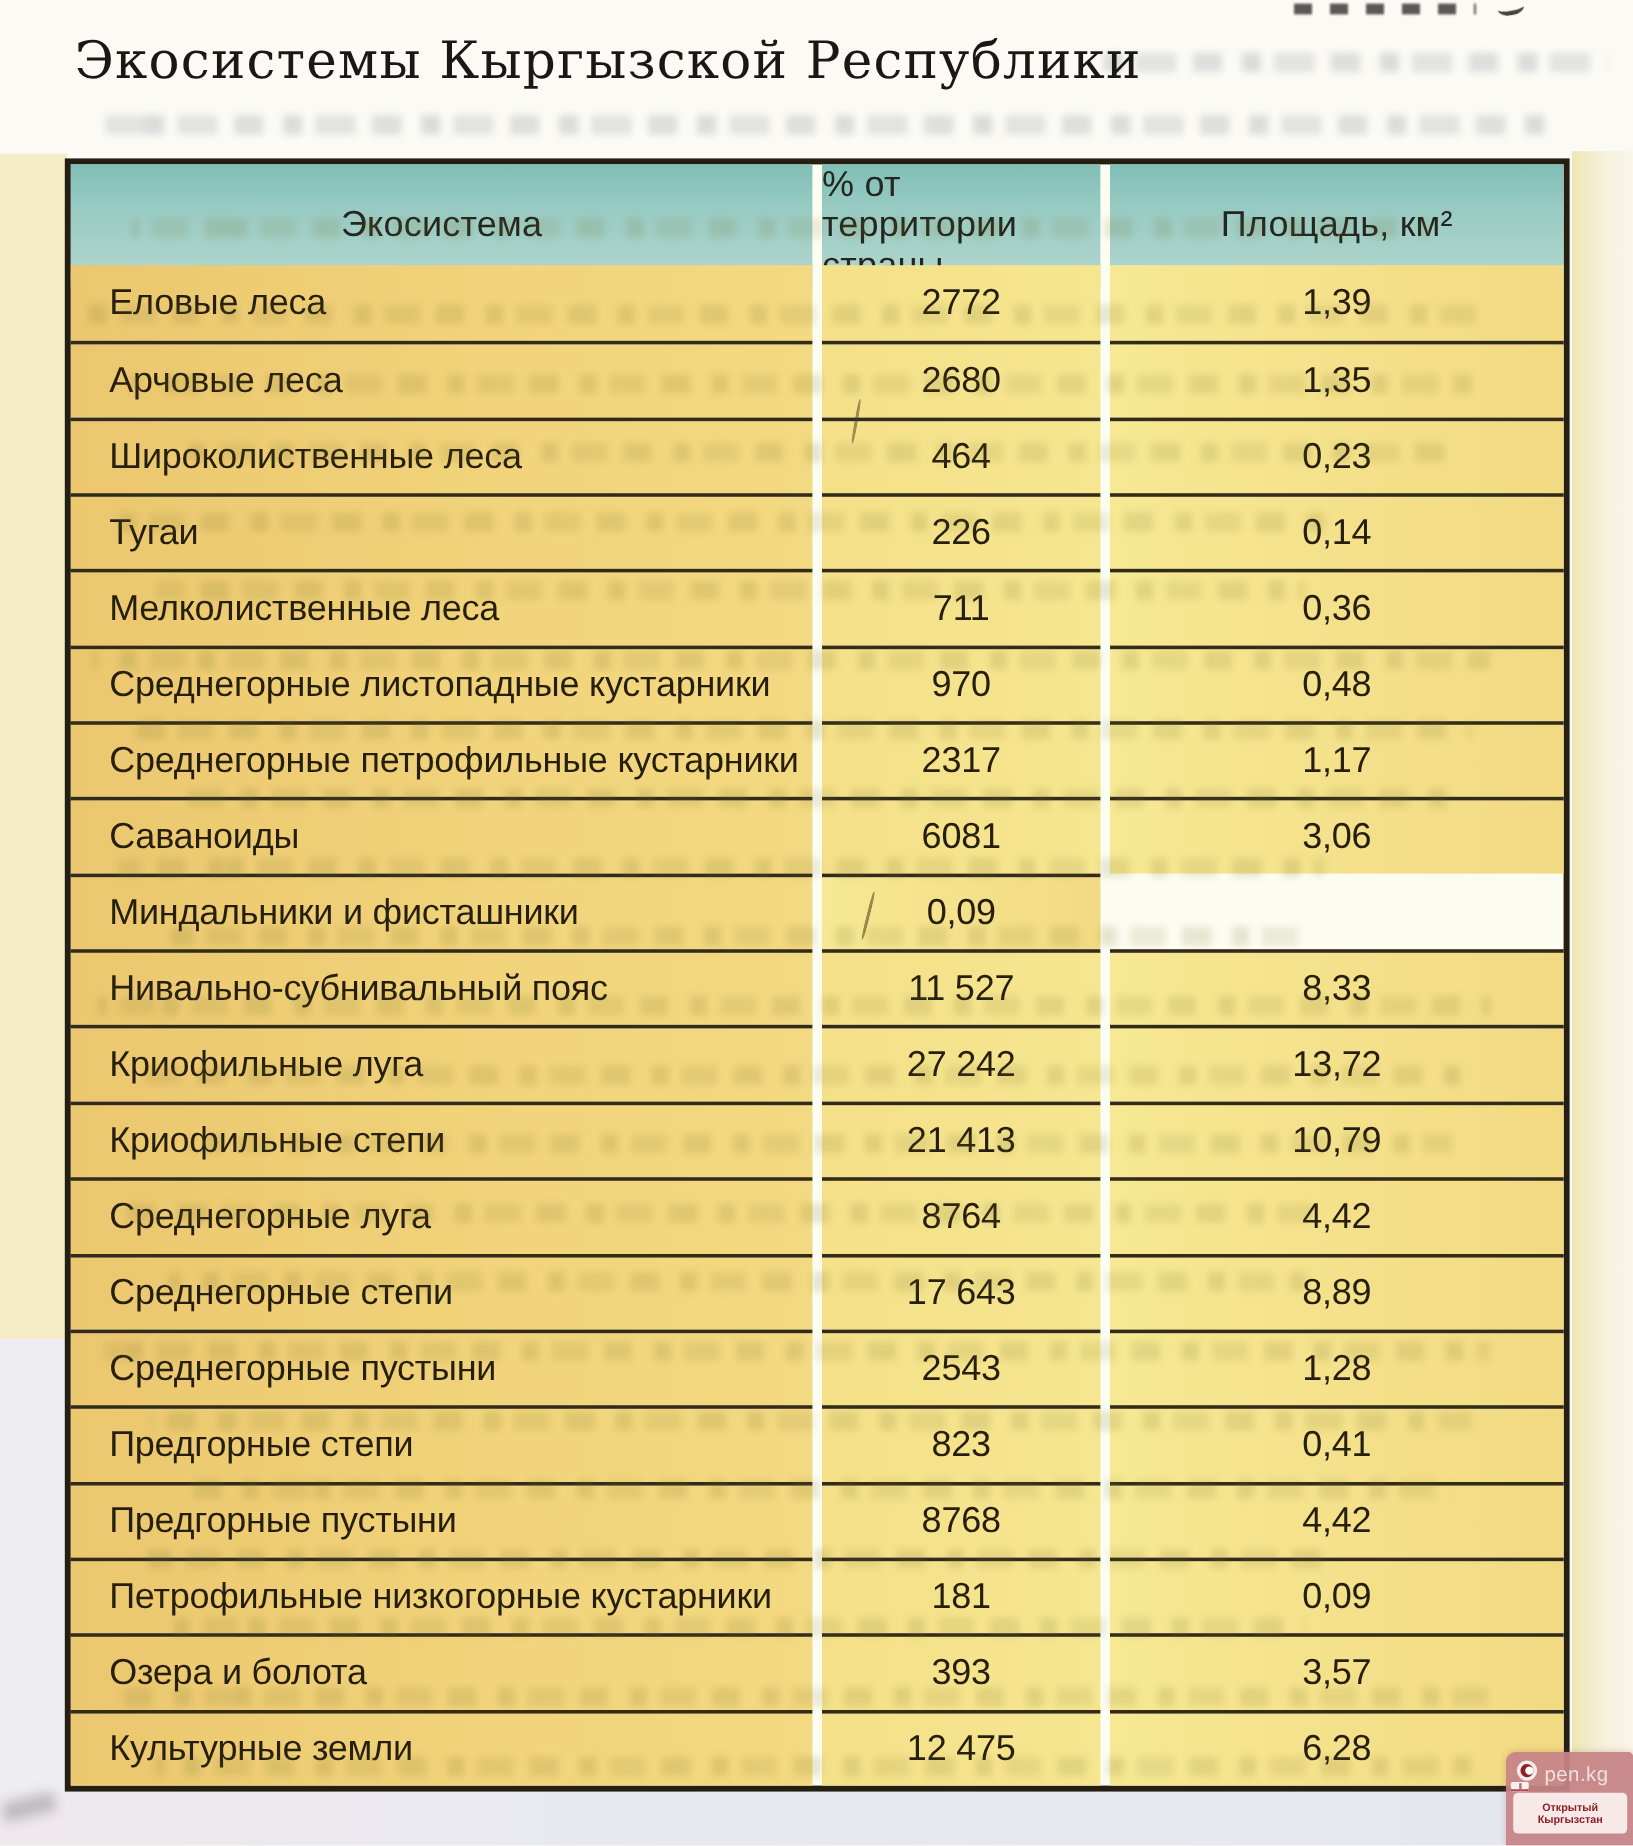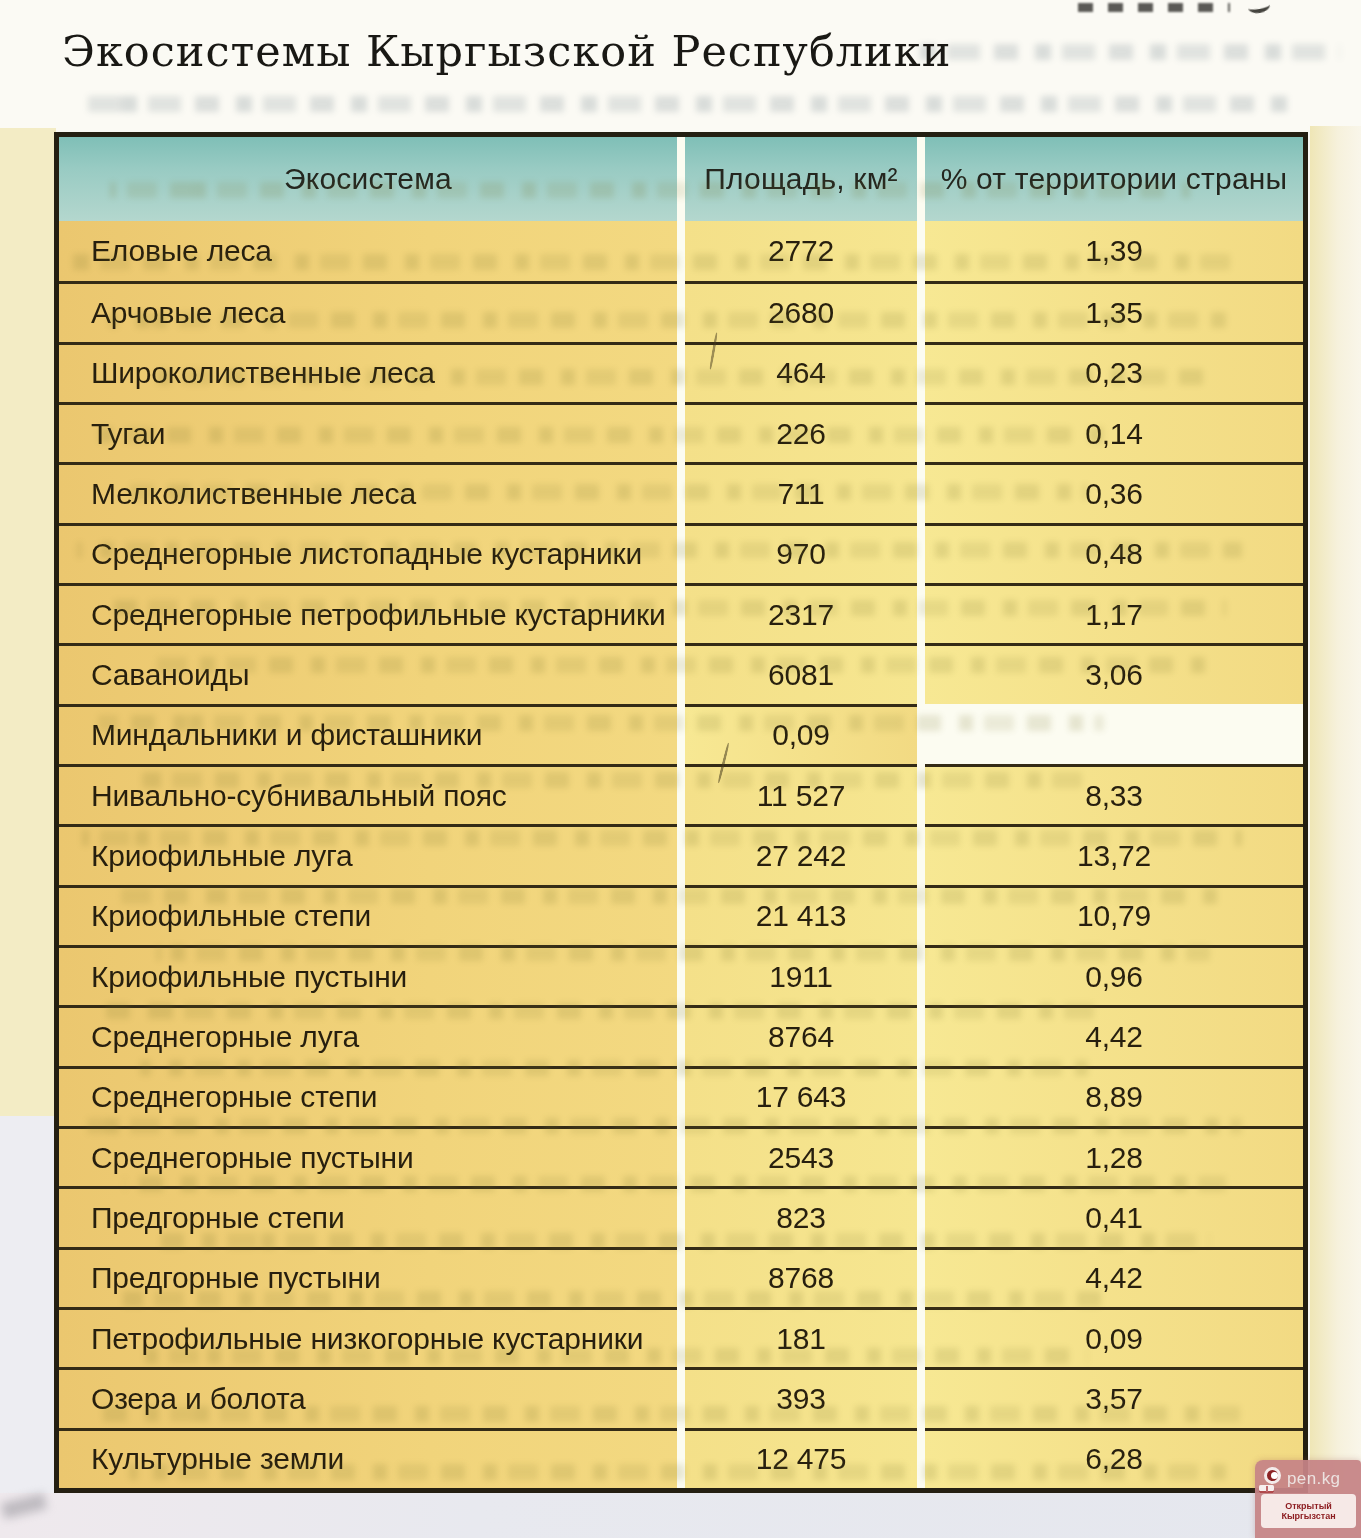--- a/index.html
+++ b/index.html
@@ -129,22 +129,22 @@
 <div class="zone zone-bottom"></div>
 
 <h1 class="page-title">Экосистемы Кыргызской Республики</h1>
 
 <div class="crop-fragment"></div>
 <div class="crop-squiggle"></div>
 
 <div class="scan-table">
   <div class="thead">
     <div class="th">Экосистема</div>
+    <div class="th">% от территории страны</div>
     <div class="th">Площадь, км²</div>
-    <div class="th">% от территории страны</div>
   </div>
   <div class="tbody" id="tbody">
       <div class="tr">
         <div class="td td-name">Еловые леса</div>
         <div class="td td-num">2772</div>
         <div class="td td-pct">1,39</div>
       </div>
       <div class="tr">
         <div class="td td-name">Арчовые леса</div>
         <div class="td td-num">2680</div>
@@ -191,25 +191,20 @@
       </div>
       <div class="tr">
         <div class="td td-name">Криофильные луга</div>
         <div class="td td-num">27 242</div>
         <div class="td td-pct">13,72</div>
       </div>
       <div class="tr">
         <div class="td td-name">Криофильные степи</div>
         <div class="td td-num">21 413</div>
         <div class="td td-pct">10,79</div>
-      </div>
-      <div class="tr">
-        <div class="td td-name">Криофильные пустыни</div>
-        <div class="td td-num">1911</div>
-        <div class="td td-pct">0,96</div>
       </div>
       <div class="tr">
         <div class="td td-name">Среднегорные луга</div>
         <div class="td td-num">8764</div>
         <div class="td td-pct">4,42</div>
       </div>
       <div class="tr">
         <div class="td td-name">Среднегорные степи</div>
         <div class="td td-num">17 643</div>
         <div class="td td-pct">8,89</div>

